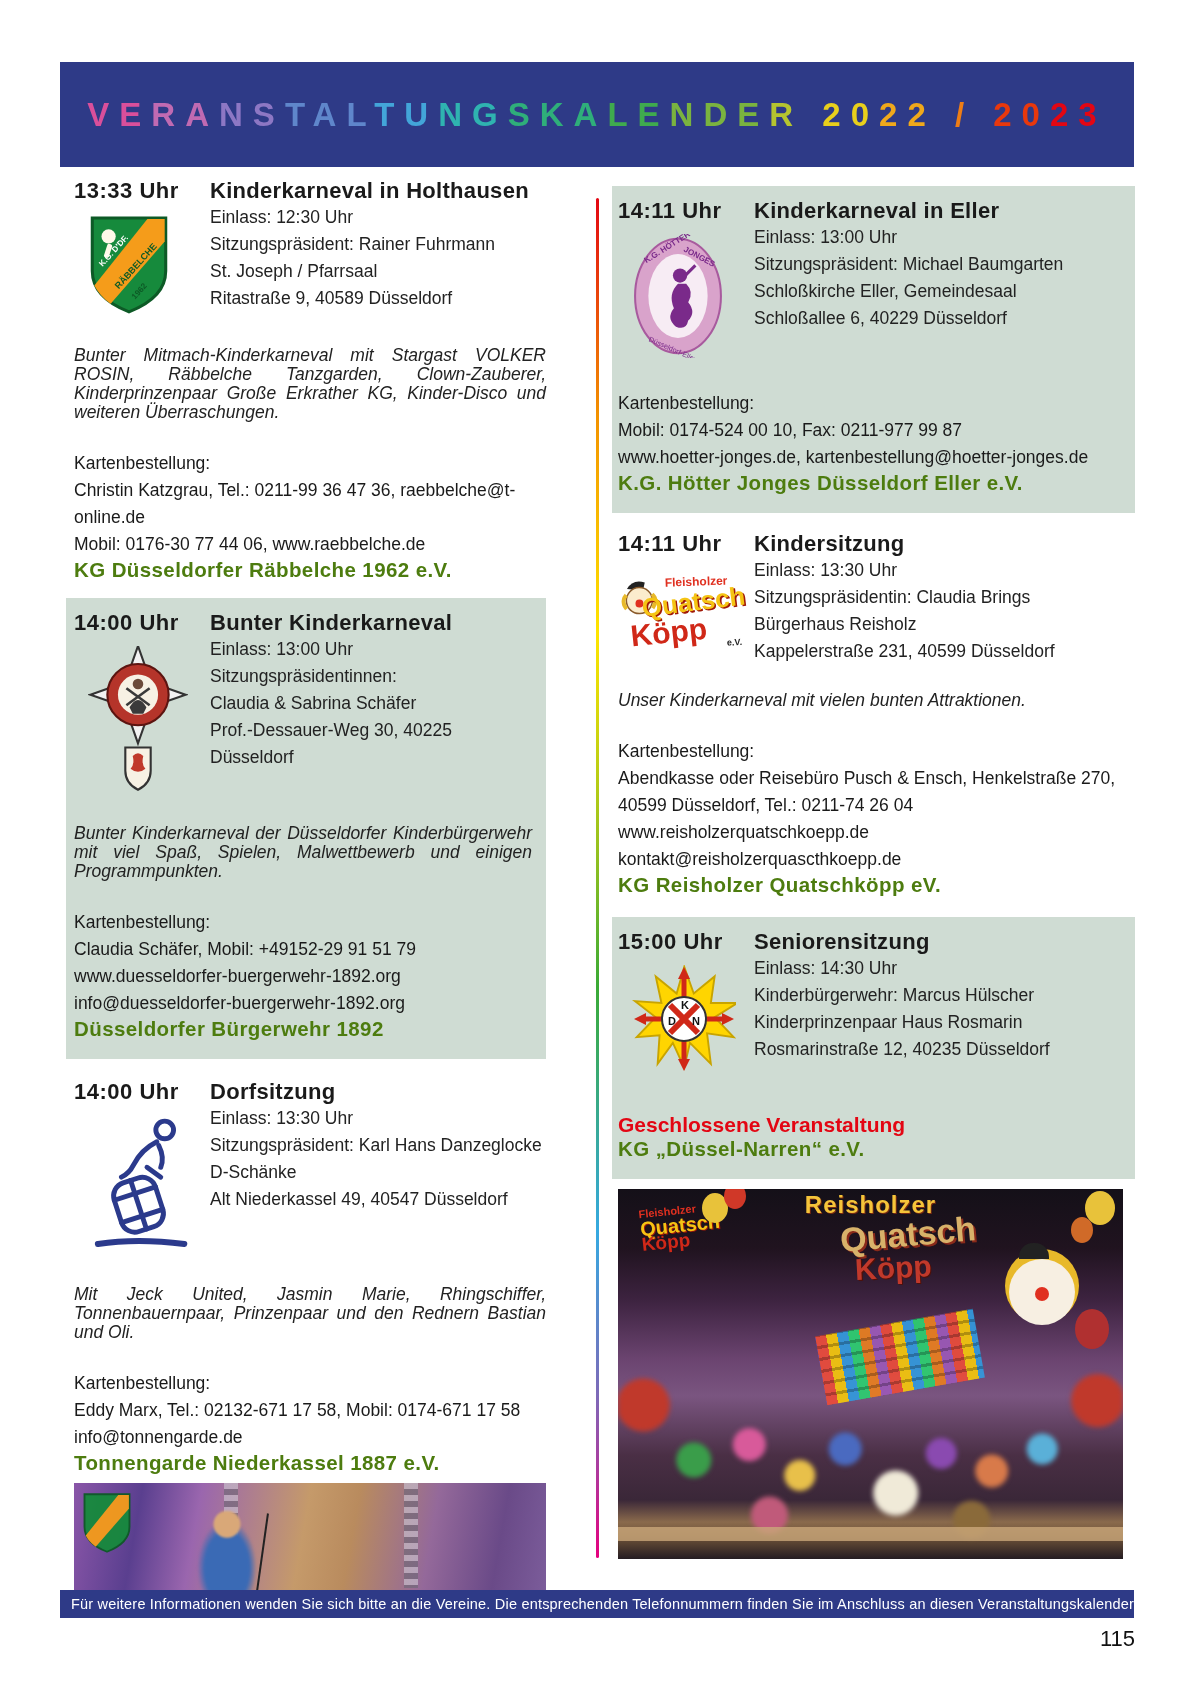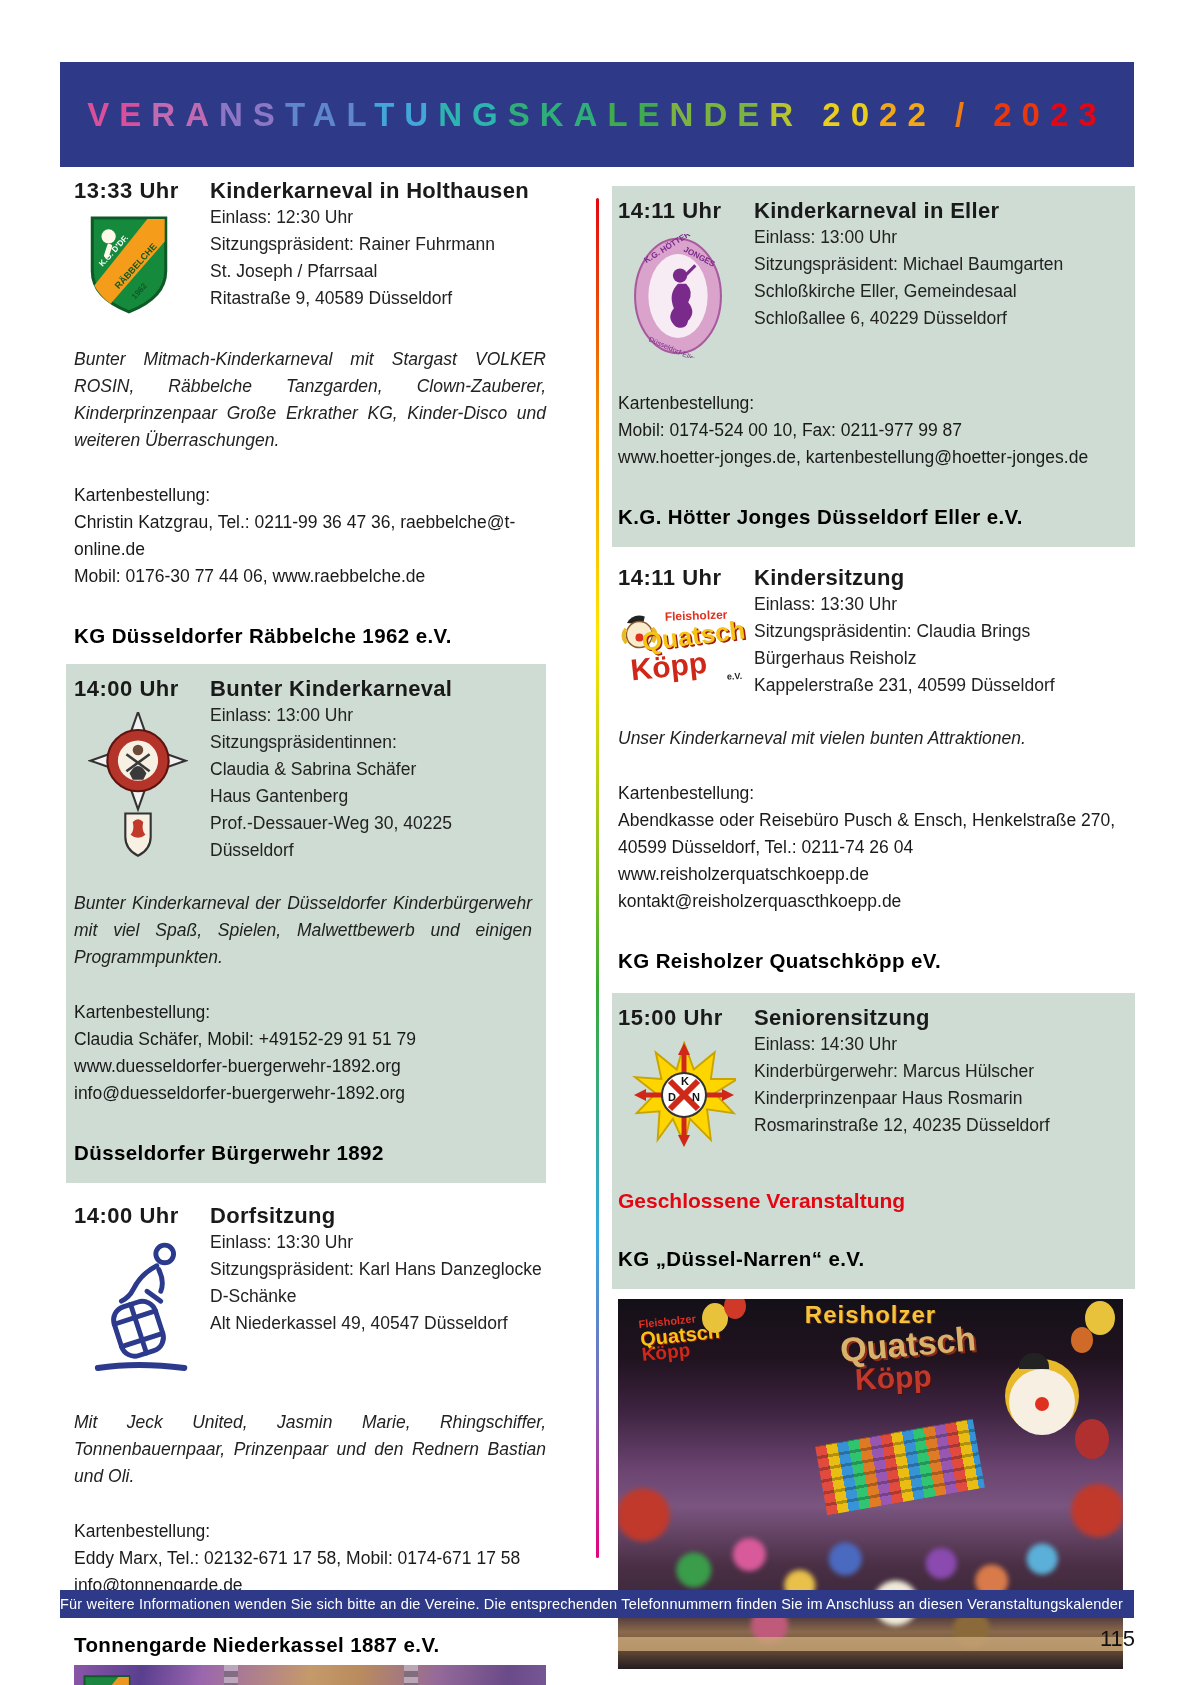--- a/index.html
+++ b/index.html
@@ -22,24 +22,24 @@
   .col-left{width:472px;margin-left:14px;flex:none;}
   .divider{width:3px;flex:none;margin-left:50px;margin-top:26px;height:1360px;border-radius:2px;
     background:linear-gradient(180deg,#e30613 0%,#f39200 16%,#ffe500 32%,#95c11f 48%,#3aaa35 58%,#36a9e1 76%,#7d6ab8 88%,#e6007e 100%);}
   .col-right{width:505px;flex:none;margin-left:19px;}
   
   .event-grid{display:grid;grid-template-columns:136px 1fr;column-gap:0;}
   .event-time{font-weight:bold;font-size:22px;letter-spacing:.5px;}
   .event-title{font-weight:bold;font-size:22px;margin:0;letter-spacing:.3px;}
   .event-details{font-size:17.5px;line-height:27px;color:#222;}
   .event-logo{padding:10px 6px 0 14px;}
-  .desc{font-style:italic;font-size:17.5px;line-height:27px;margin:26px 0 0 0;text-align:justify;color:#222;}
+  .desc{font-style:italic;font-size:17.5px;line-height:19px;margin:26px 0 0 0;text-align:justify;color:#222;}
   .karten{margin-top:28px;font-size:17.5px;line-height:27px;}
   .karten-label{font-weight:normal;}
-  .org{margin-top:34px;font-weight:bold;font-size:20.5px;color:#000000;letter-spacing:.4px;}
+  .org{font-weight:bold;font-size:20.5px;color:#4d7c0f;letter-spacing:.4px;}
   .notice{margin-top:34px;font-weight:bold;font-size:21px;color:#e30613;}
   .event-box{background:#cfdcd3;margin-left:-8px;padding:12px 14px 18px 8px;}
   .col-right .event-box{margin-left:-6px;margin-right:-12px;padding:12px 12px 18px 6px;}
   .mt16{margin-top:16px;} .mt20{margin-top:20px;} .mt14{margin-top:14px;} .mt18{margin-top:18px;} .mt6{margin-top:6px;}
   
   .photo{position:relative;overflow:hidden;}
   .photo-left{margin-top:8px;width:472px;height:135px;
     background:linear-gradient(100deg,#8a56a8 0%,#5a3f8f 14%,#9a66ae 26%,#c59a6a 48%,#b98b5e 58%,#94699a 74%,#6a4a88 88%,#7d5e9c 100%);}
   .photo-right{margin-top:10px;width:505px;height:370px;
     background:linear-gradient(180deg,#141018 0%,#20131f 16%,#3d2340 30%,#6b4470 46%,#7a5580 56%,#4a2f45 72%,#3a2738 84%,#8a6a4c 90%,#6e5238 94%,#241c22 100%);}
@@ -88,21 +88,21 @@
   .mini-shield{position:absolute;left:8px;top:8px;opacity:.95;}
   
   .qk-logo{position:relative;width:126px;height:86px;transform:rotate(-2deg);margin-top:8px;}
   .qk-fleisholzer{position:absolute;left:44px;top:0;color:#e03020;font-size:12px;font-weight:bold;}
   .qk-quatsch{position:absolute;left:20px;top:12px;color:#f5c414;font-weight:bold;font-size:26px;
     text-shadow:1.5px 1.5px 0 #a01808;transform:rotate(-5deg);}
   .qk-koepp{position:absolute;left:8px;top:40px;color:#d02818;font-weight:bold;font-size:30px;transform:rotate(-4deg);}
   .qk-ev{position:absolute;left:104px;top:64px;color:#222;font-size:9px;font-weight:bold;}
   
   .footer-bar{position:absolute;left:60px;top:1590px;width:1074px;height:28px;background:#2e3a87;
-    display:flex;align-items:center;justify-content:flex-start;}
+    display:flex;align-items:center;justify-content:flex-end;}
   .footer-text{color:#ffffff;font-size:14.5px;letter-spacing:.2px;white-space:nowrap;}
   .page-number{position:absolute;right:59px;top:1626px;font-size:22px;color:#111;font-family:"Liberation Sans",sans-serif;}
 </style>
 </head>
 <body>
 
 <div class="header-bar">
   <div class="header-title"><span style="color: rgb(217, 79, 155);">V</span><span style="color: rgb(217, 79, 155);">E</span><span style="color: rgb(192, 106, 178);">R</span><span style="color: rgb(192, 106, 178);">A</span><span style="color: rgb(141, 119, 196);">N</span><span style="color: rgb(141, 119, 196);">S</span><span style="color: rgb(95, 134, 203);">T</span><span style="color: rgb(95, 134, 203);">A</span><span style="color: rgb(95, 134, 203);">L</span><span style="color: rgb(67, 165, 217);">T</span><span style="color: rgb(67, 165, 217);">U</span><span style="color: rgb(47, 179, 176);">N</span><span style="color: rgb(47, 179, 176);">G</span><span style="color: rgb(47, 174, 122);">S</span><span style="color: rgb(47, 174, 122);">K</span><span style="color: rgb(47, 174, 122);">A</span><span style="color: rgb(63, 170, 78);">L</span><span style="color: rgb(63, 170, 78);">E</span><span style="color: rgb(122, 179, 63);">N</span><span style="color: rgb(122, 179, 63);">D</span><span style="color: rgb(122, 179, 63);">E</span><span style="color: rgb(181, 196, 47);">R</span><span style="color: rgb(181, 196, 47);"> </span><span style="color: rgb(232, 207, 28);">2</span><span style="color: rgb(232, 207, 28);">0</span><span style="color: rgb(240, 168, 27);">2</span><span style="color: rgb(240, 168, 27);">2</span><span style="color: rgb(240, 168, 27);"> </span><span style="color: rgb(238, 125, 21);">/</span><span style="color: rgb(238, 125, 21);"> </span><span style="color: rgb(232, 56, 13);">2</span><span style="color: rgb(232, 56, 13);">0</span><span style="color: rgb(227, 6, 19);">2</span><span style="color: rgb(227, 6, 19);">3</span></div>
 </div>
 
@@ -163,21 +163,20 @@
               <line x1="34" y1="40" x2="56" y2="56" stroke="#3a3a3a" stroke-width="2.5"></line>
               <line x1="56" y1="40" x2="34" y2="56" stroke="#3a3a3a" stroke-width="2.5"></line>
               <path d="M33 96 h24 v22 q0 12 -12 18 q-12 -6 -12 -18 Z" fill="#f7f1e4" stroke="#333" stroke-width="2"></path>
               <path d="M40 104 q5 -5 10 0 q-2 8 2 12 q-7 6 -14 0 q4 -4 2 -12 Z" fill="#c0392b"></path>
             </svg>
           </div>
           <div class="event-details">
             <div>Einlass: 13:00 Uhr</div>
             <div>Sitzungspräsidentinnen:</div>
             <div>Claudia &amp; Sabrina Schäfer</div>
-            <div>Haus Gantenberg</div>
             <div>Prof.-Dessauer-Weg 30, 40225 Düsseldorf</div>
           </div>
         </div>
         <p class="desc">Bunter Kinderkarneval der Düsseldorfer Kinderbürgerwehr mit viel Spaß, Spielen, Malwettbewerb und einigen Programmpunkten.</p>
         <div class="karten">
           <div class="karten-label">Kartenbestellung:</div>
           <div>Claudia Schäfer, Mobil: +49152-29 91 51 79</div>
           <div>www.duesseldorfer-buergerwehr-1892.org</div>
           <div>info@duesseldorfer-buergerwehr-1892.org</div>
         </div>

